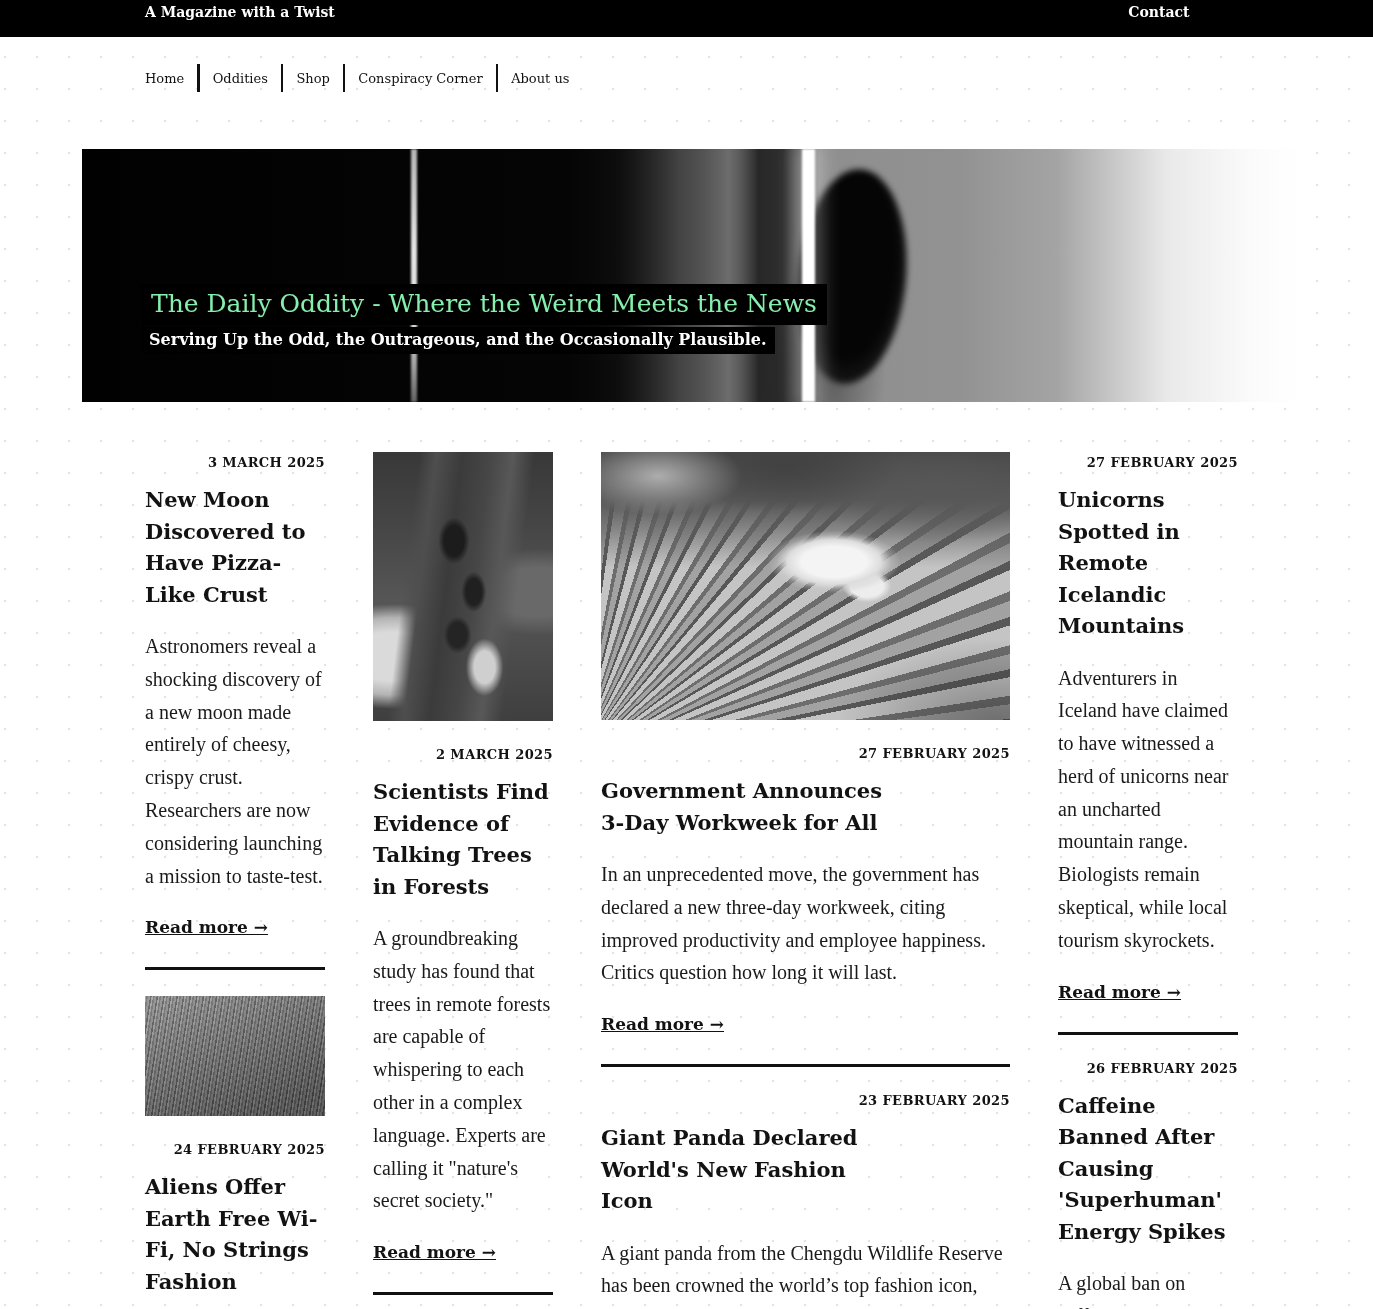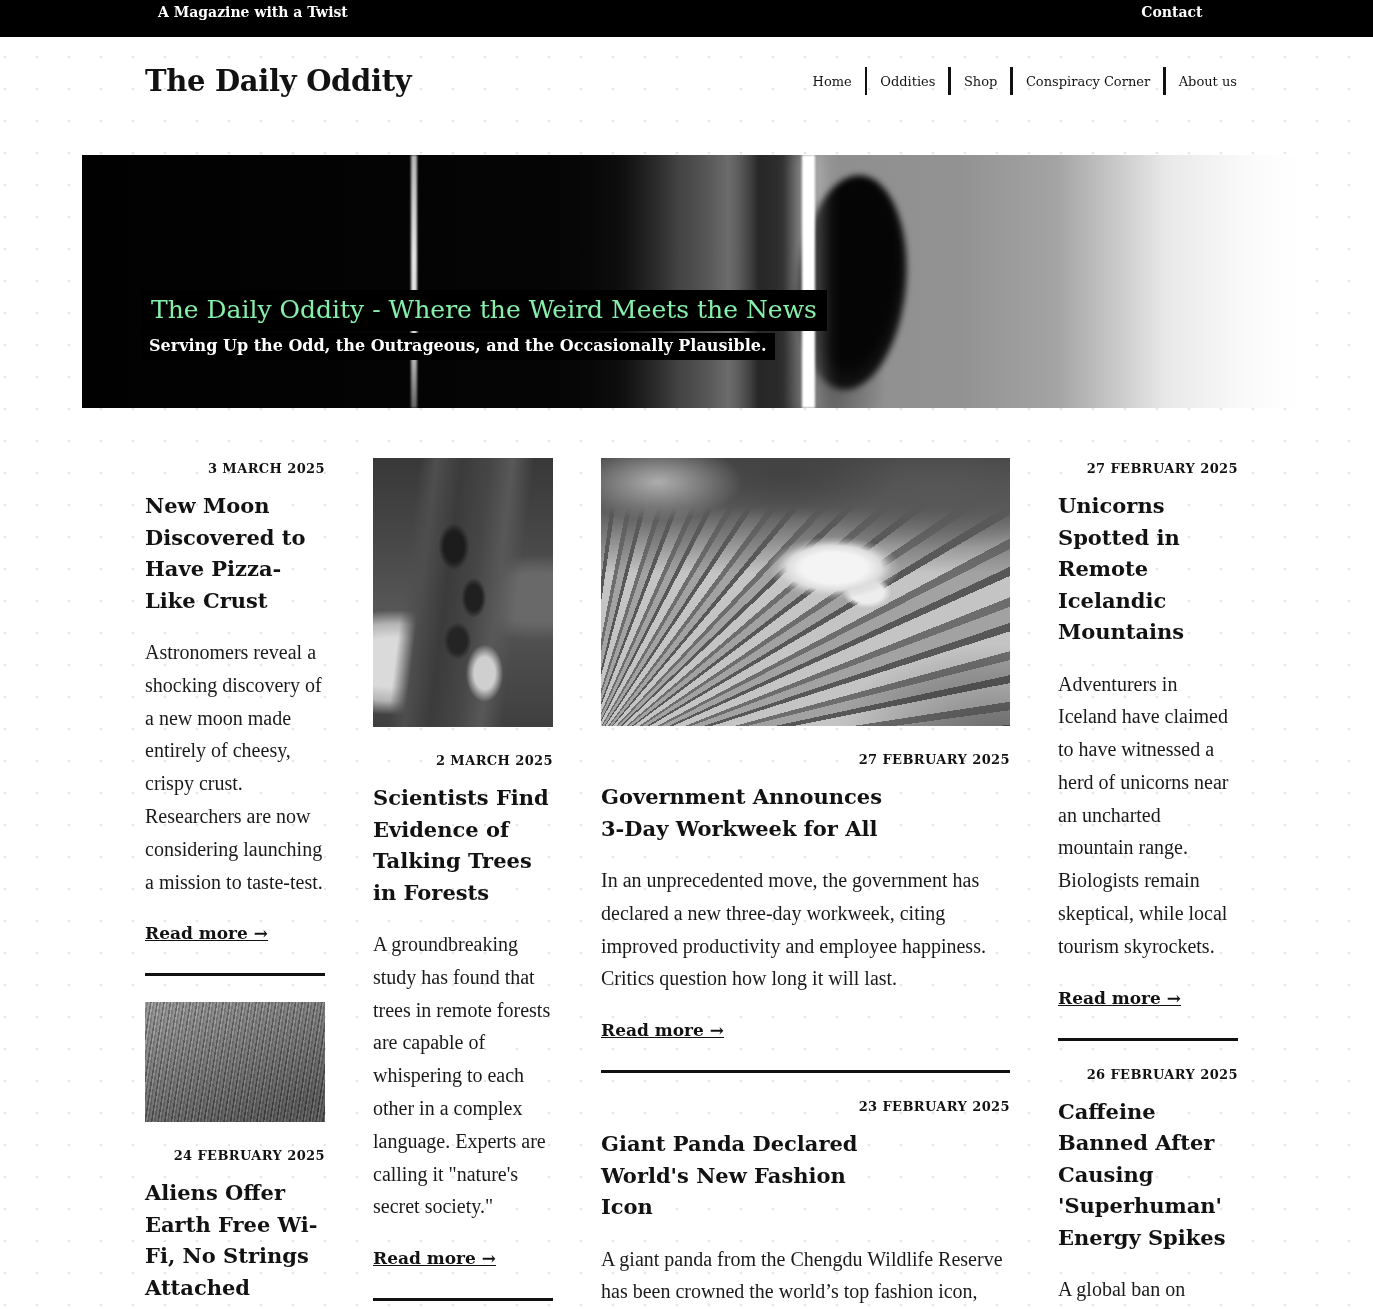--- a/index.html
+++ b/index.html
@@ -8,21 +8,21 @@
     width: 1373px; height: 1309px; overflow: hidden;
     background-color: #ffffff;
     background-image: radial-gradient(circle, #e4e4e4 1.4px, transparent 1.6px);
     background-size: 32px 32px;
     background-position: 21px 9px;
     font-family: "DejaVu Serif", "Liberation Serif", serif;
     color: #121212;
   }
 
   
-  .topbar { height: 37px; background: #000; padding-left: 13px; }
+  .topbar { height: 37px; background: #000; }
   .topbar-inner {
     width: 1092px; margin-left: 145px;
     display: flex; justify-content: space-between; align-items: flex-start;
     padding-top: 4px;
   }
   .tagline { color: #fff; font-size: 14px; font-weight: bold; }
   .topbar-links { display: flex; gap: 18px; flex-direction: column; }
   .topbar-link { color: #fff; font-size: 14px; font-weight: bold; text-decoration: none; cursor: pointer; }
 
   
@@ -125,21 +125,20 @@
     <span class="tagline">A Magazine with a Twist</span>
     <span class="topbar-links">
       <a class="topbar-link">Contact</a>
       <a class="topbar-link">Privacy Policy</a>
     </span>
   </div>
 </div>
 
 <div class="header">
   <div class="header-inner">
-    <div class="site-title">The Daily Oddity</div>
     <nav class="nav">
       <a class="nav-link">Home</a>
       <span class="nav-sep"></span>
       <a class="nav-link">Oddities</a>
       <span class="nav-sep"></span>
       <a class="nav-link">Shop</a>
       <span class="nav-sep"></span>
       <a class="nav-link">Conspiracy Corner</a>
       <span class="nav-sep"></span>
       <a class="nav-link">About us</a>
@@ -163,21 +162,21 @@
     <article class="article">
       <div class="date">3 MARCH 2025</div>
       <h2 class="title">New Moon Discovered to Have Pizza-Like Crust</h2>
       <p class="body">Astronomers reveal a shocking discovery of a new moon made entirely of cheesy, crispy crust. Researchers are now considering launching a mission to taste-test.</p>
       <a class="readmore">Read more →</a>
       <hr class="divider">
     </article>
     <article class="article">
       <div class="article-image img-fur" aria-label="gray-fur-texture-photo"></div>
       <div class="date">24 FEBRUARY 2025</div>
-      <h2 class="title">Aliens Offer Earth Free Wi-Fi, No Strings Attached</h2>
+      <h2 class="title">Aliens Offer Earth Free Wi-Fi, No Strings Fashion</h2>
 
     </article>
   </div>
 
   <div class="col">
     <article class="article">
       <div class="article-image img-tree" aria-label="gnarled-tree-trunk-photo"></div>
       <div class="date">2 MARCH 2025</div>
       <h2 class="title">Scientists Find Evidence of Talking Trees in Forests</h2>
       <p class="body">A groundbreaking study has found that trees in remote forests are capable of whispering to each other in a complex language. Experts are calling it "nature's secret society."</p>

